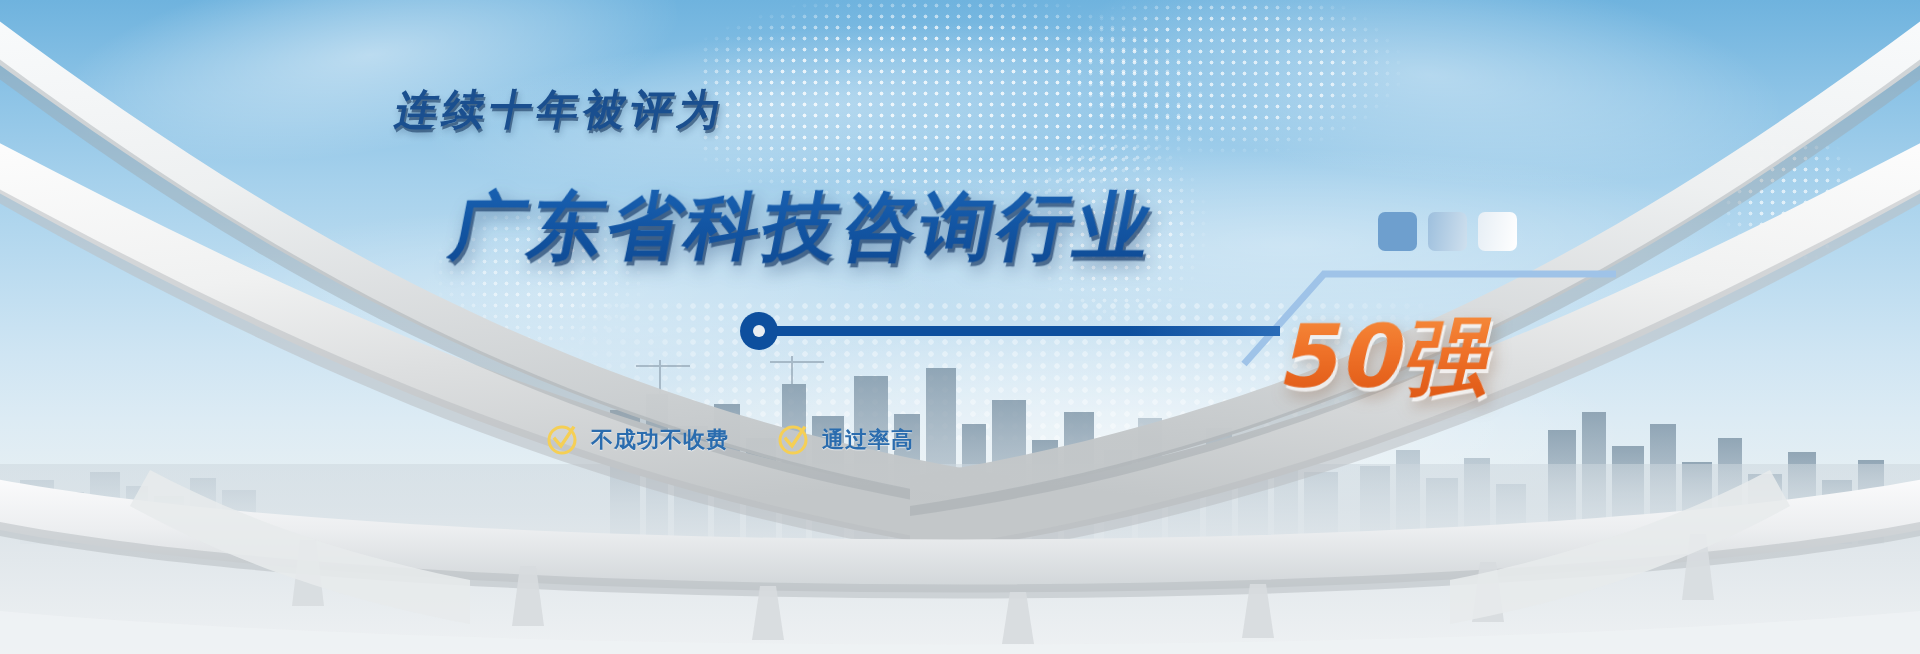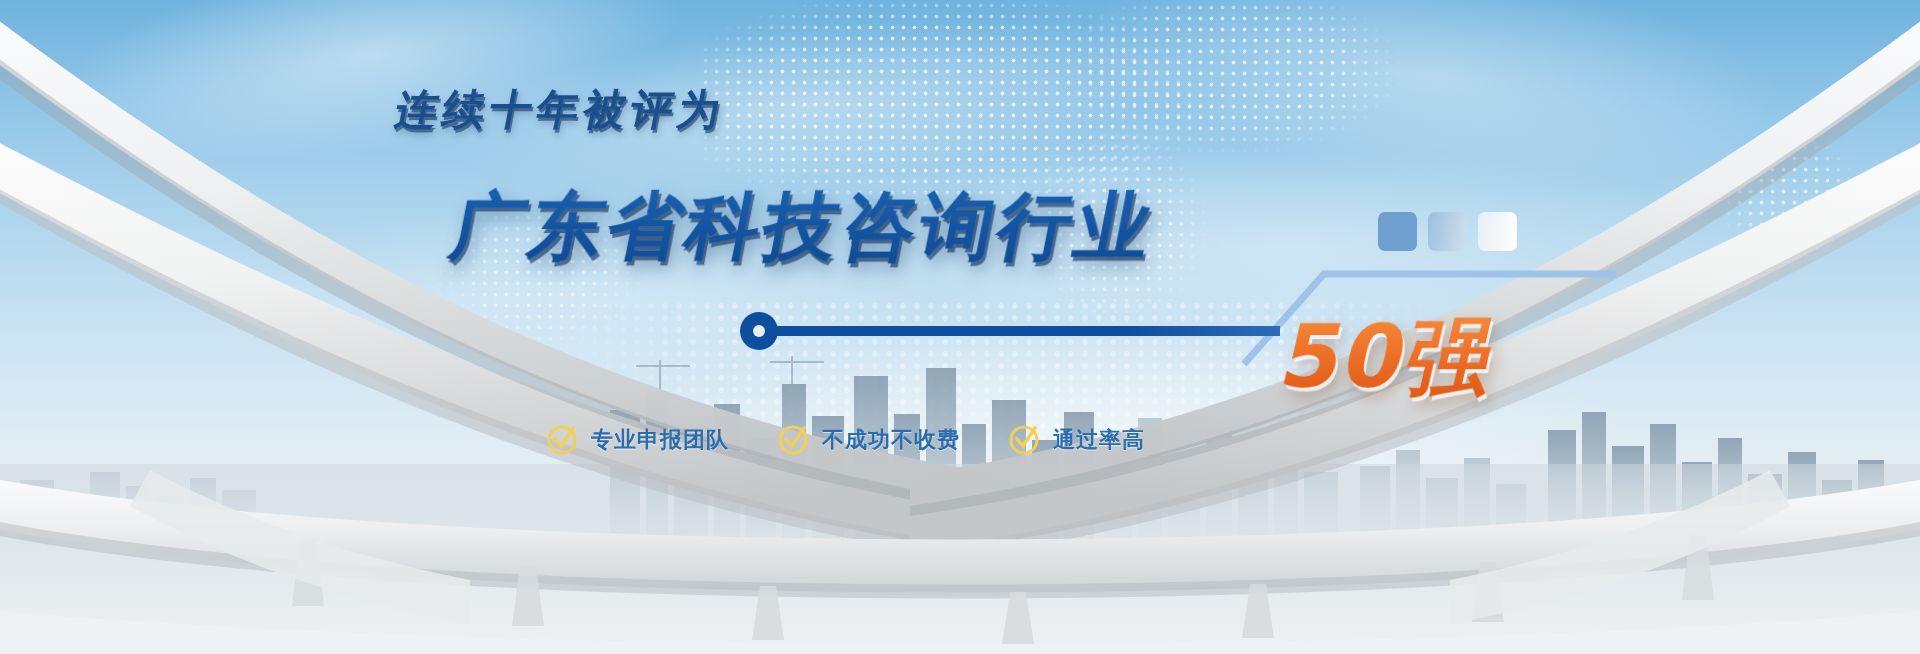--- a/index.html
+++ b/index.html
@@ -431,29 +431,20 @@
 
   <div id="headline-block">
     <div class="cn" id="eyebrow">连续十年被评为</div>
     <div class="cn" id="headline">广东省科技咨询行业</div>
     <div class="cn" id="rank">50强</div>
   </div>
 
   <div id="features">
 
 
-    <div class="feature">
-      <span class="check">
-        <svg width="32" height="32" viewBox="0 0 32 32" xmlns="http://www.w3.org/2000/svg">
-          <circle cx="16" cy="16" r="13" fill="none" stroke="#f5cf55" stroke-width="3"></circle>
-          <path d="M 9 15 L 15 22 L 27 4" fill="none" stroke="#f5cf55" stroke-width="3.4" stroke-linecap="square"></path>
-        </svg>
-      </span>
-      <span class="flabel">专业申报团队</span>
-    </div>
 
     <div class="feature">
       <span class="check">
         <svg width="32" height="32" viewBox="0 0 32 32" xmlns="http://www.w3.org/2000/svg">
           <circle cx="16" cy="16" r="13" fill="none" stroke="#f5cf55" stroke-width="3"></circle>
           <path d="M 9 15 L 15 22 L 27 4" fill="none" stroke="#f5cf55" stroke-width="3.4" stroke-linecap="square"></path>
         </svg>
       </span>
       <span class="flabel">不成功不收费</span>
     </div>

